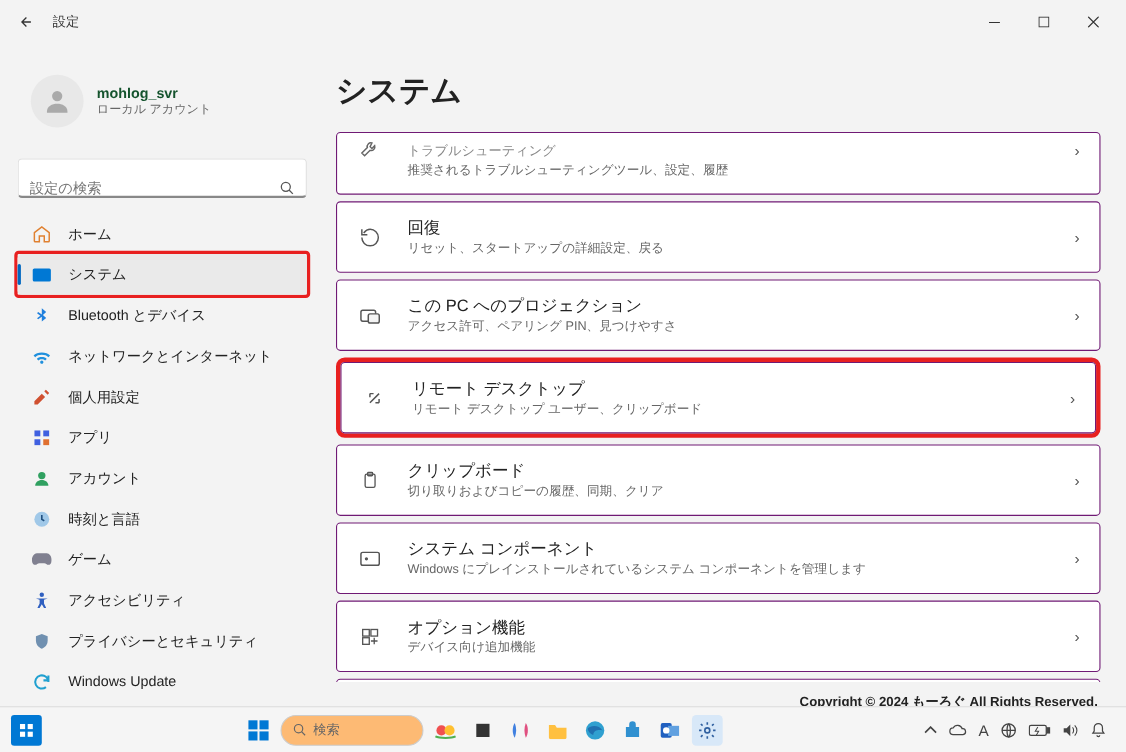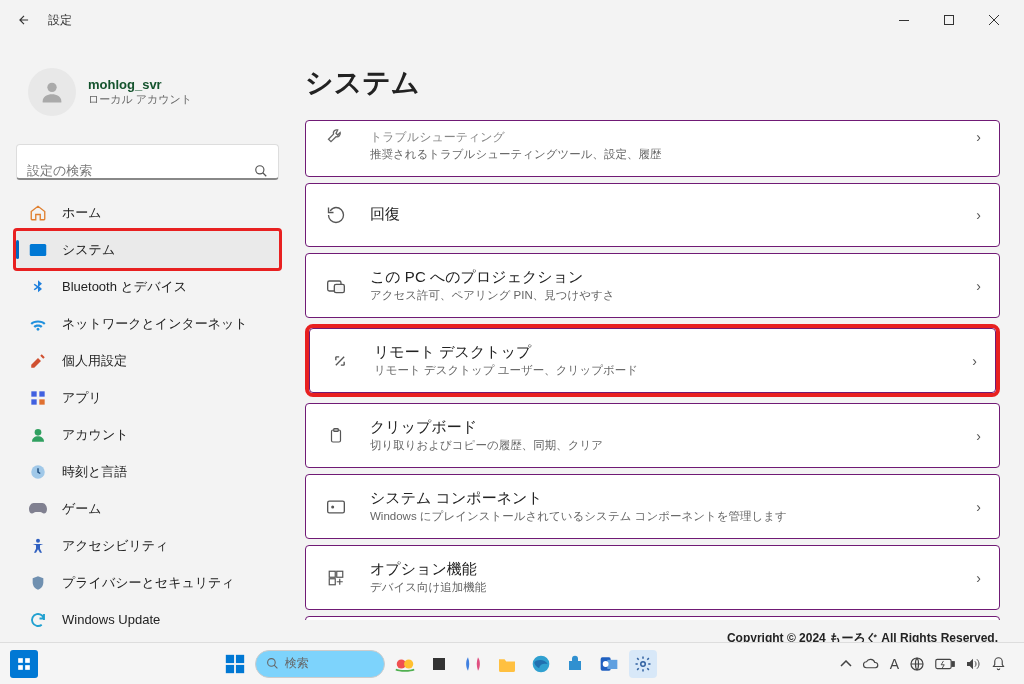--- a/index.html
+++ b/index.html
@@ -51,21 +51,21 @@
 .card.partial .cicon { margin-top:-4px;}
 .card.partial .ctitle { color: #888; font-size: 12px;}
 
 .copyright { text-align: right; font-size: 12px; font-weight: 600; padding: 10px 26px 6px 0; color: #222; }
 
 .taskbar { position: absolute; bottom: 0; left: 0; right: 0; height: 42px; background: #f5f5f5; border-top: 1px solid #ddd; display: flex; align-items: center; padding: 0 10px; }
 .tb-left { display:flex; align-items:center; gap:4px;}
 .tb-left .wbtn{width:28px;height:28px;border-radius:3px;background:#0078d4;display:flex;align-items:center;justify-content:center;}
 .tb-center { flex:1; display:flex; align-items:center; justify-content:center; gap:6px;}
 .tb-start { width:28px; display:flex;align-items:center;justify-content:center;}
-.tb-search { background:#7dd3fc; border:1px solid #ccc; border-radius:16px; width:130px; height:28px; display:flex; align-items:center; padding:0 10px; font-size:12px; color:#666; gap:6px;}
+.tb-search { background:#fdba74; border:1px solid #ccc; border-radius:16px; width:130px; height:28px; display:flex; align-items:center; padding:0 10px; font-size:12px; color:#666; gap:6px;}
 .tb-icon { width:28px; height:28px; display:flex; align-items:center; justify-content:center; border-radius:4px;}
 .tb-right { display:flex; align-items:center; gap:10px; font-size:13px; color:#444; padding-right:8px;}
 .tb-right span{display:flex;align-items:center;}
 
 svg { display: block; }
 </style>
 </head>
 <body>
 
 <div class="titlebar">
@@ -246,20 +246,21 @@
     </div>
 
     <div class="card">
       <div class="cicon">
           <svg width="20" height="20" viewBox="0 0 24 24" fill="none" stroke="#555" stroke-width="1.6">
             <path d="M3 12a9 9 0 109-9c-3 0-5 1.5-7 4M3 3v6h6"></path>
           </svg>
         </div>
       <div class="ctexts">
           <div class="ctitle">回復</div>
+          <div class="cdesc">リセット、スタートアップの詳細設定、戻る</div>
         </div>
       <div class="chev">›</div>
     </div>
 
     <div class="card">
       <div class="cicon">
           <svg width="20" height="18" viewBox="0 0 24 20" fill="none" stroke="#555" stroke-width="1.6">
             <rect x="2" y="4" width="16" height="12" rx="2"></rect>
             <rect x="10" y="8" width="12" height="10" rx="2" fill="#f3f3f3"></rect>
           </svg>

